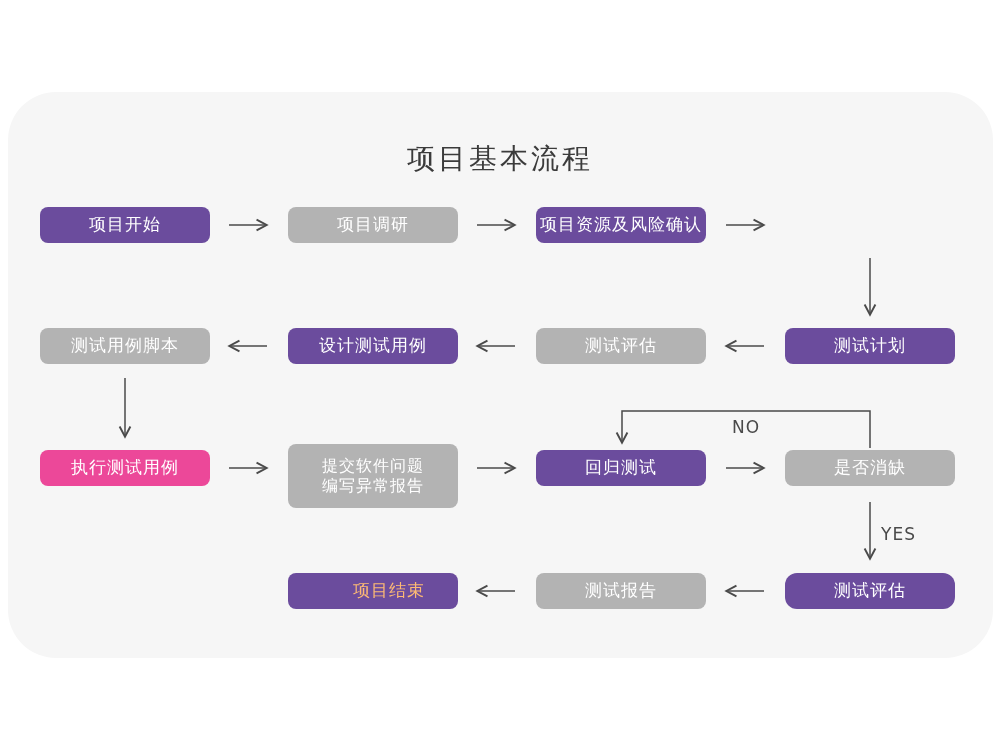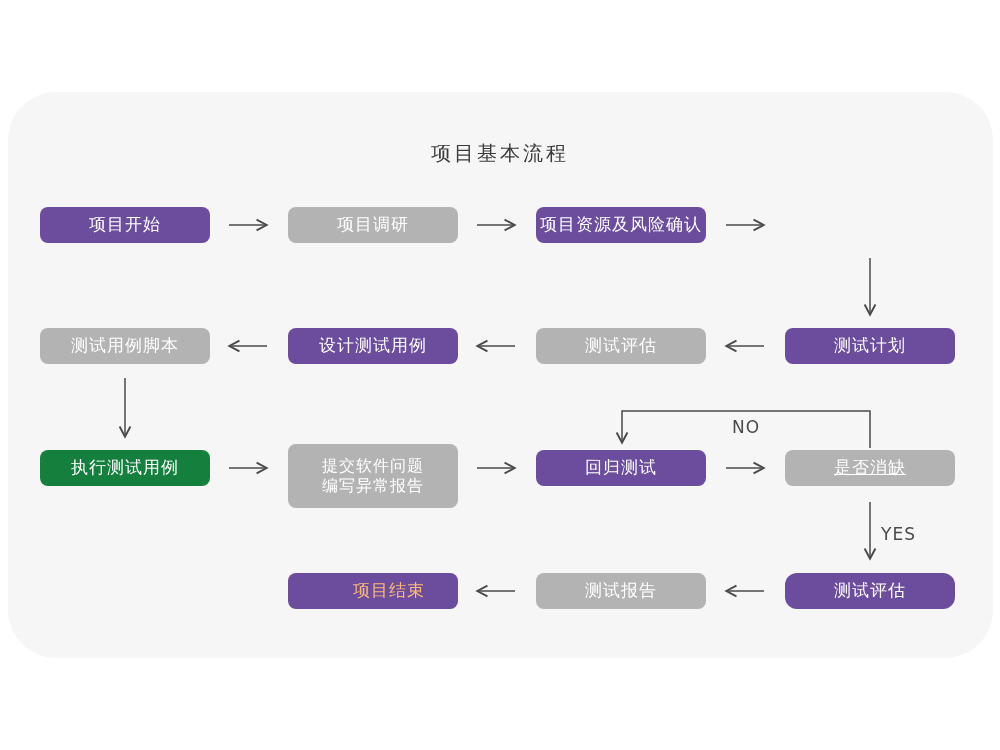--- a/index.html
+++ b/index.html
@@ -15,21 +15,21 @@
     left: 8px; top: 92px;
     width: 985px; height: 566px;
     background: #f6f6f6;
     border-radius: 48px;
   }
   .title {
     position: absolute;
     left: 0; top: 140px;
     width: 1000px;
     text-align: center;
-    font-size: 20px;
+    font-size: 28px;
     font-weight: 500;
     letter-spacing: 3px;
     color: #3b3b3b;
   }
   .node {
     position: absolute;
     width: 170px; height: 36px;
     border-radius: 8px;
     color: #ffffff;
     font-size: 17px;
@@ -78,31 +78,31 @@
   <div class="node" style="left: 536px; top: 328px; background: rgb(179, 179, 179); color: rgb(255, 255, 255);">
       <span>测试评估</span>
     </div>
   <div class="node" style="left: 288px; top: 328px; background: rgb(107, 76, 157); color: rgb(255, 255, 255);">
       <span>设计测试用例</span>
     </div>
   <div class="node" style="left: 40px; top: 328px; background: rgb(179, 179, 179); color: rgb(255, 255, 255);">
       <span>测试用例脚本</span>
     </div>
 
-  <div class="node" style="left: 40px; top: 450px; background: #15803d; color: rgb(255, 255, 255);">
+  <div class="node" style="left: 40px; top: 450px; background: #ec4899; color: rgb(255, 255, 255);">
       <span>执行测试用例</span>
     </div>
   <div class="node tall" style="left: 288px; top: 444px; background: rgb(179, 179, 179); color: rgb(255, 255, 255);">
     <span>提交软件问题</span>
     <span>编写异常报告</span>
   </div>
   <div class="node" style="left: 536px; top: 450px; background: rgb(107, 76, 157); color: rgb(255, 255, 255);">
       <span>回归测试</span>
     </div>
-  <div class="node" style="left: 785px; top: 450px; background: rgb(179, 179, 179); color: rgb(255, 255, 255); text-decoration: underline;">
+  <div class="node" style="left: 785px; top: 450px; background: rgb(179, 179, 179); color: rgb(255, 255, 255);">
       <span>是否消缺</span>
     </div>
 
   <div class="node" style="left: 785px; top: 573px; background: rgb(107, 76, 157); color: rgb(255, 255, 255); border-radius: 12px;">
       <span>测试评估</span>
     </div>
   <div class="node" style="left: 536px; top: 573px; background: rgb(179, 179, 179); color: rgb(255, 255, 255);">
       <span>测试报告</span>
     </div>
   <div class="node" style="left: 288px; top: 573px; background: rgb(107, 76, 157); color: #fdba74; padding-left: 32px;">

